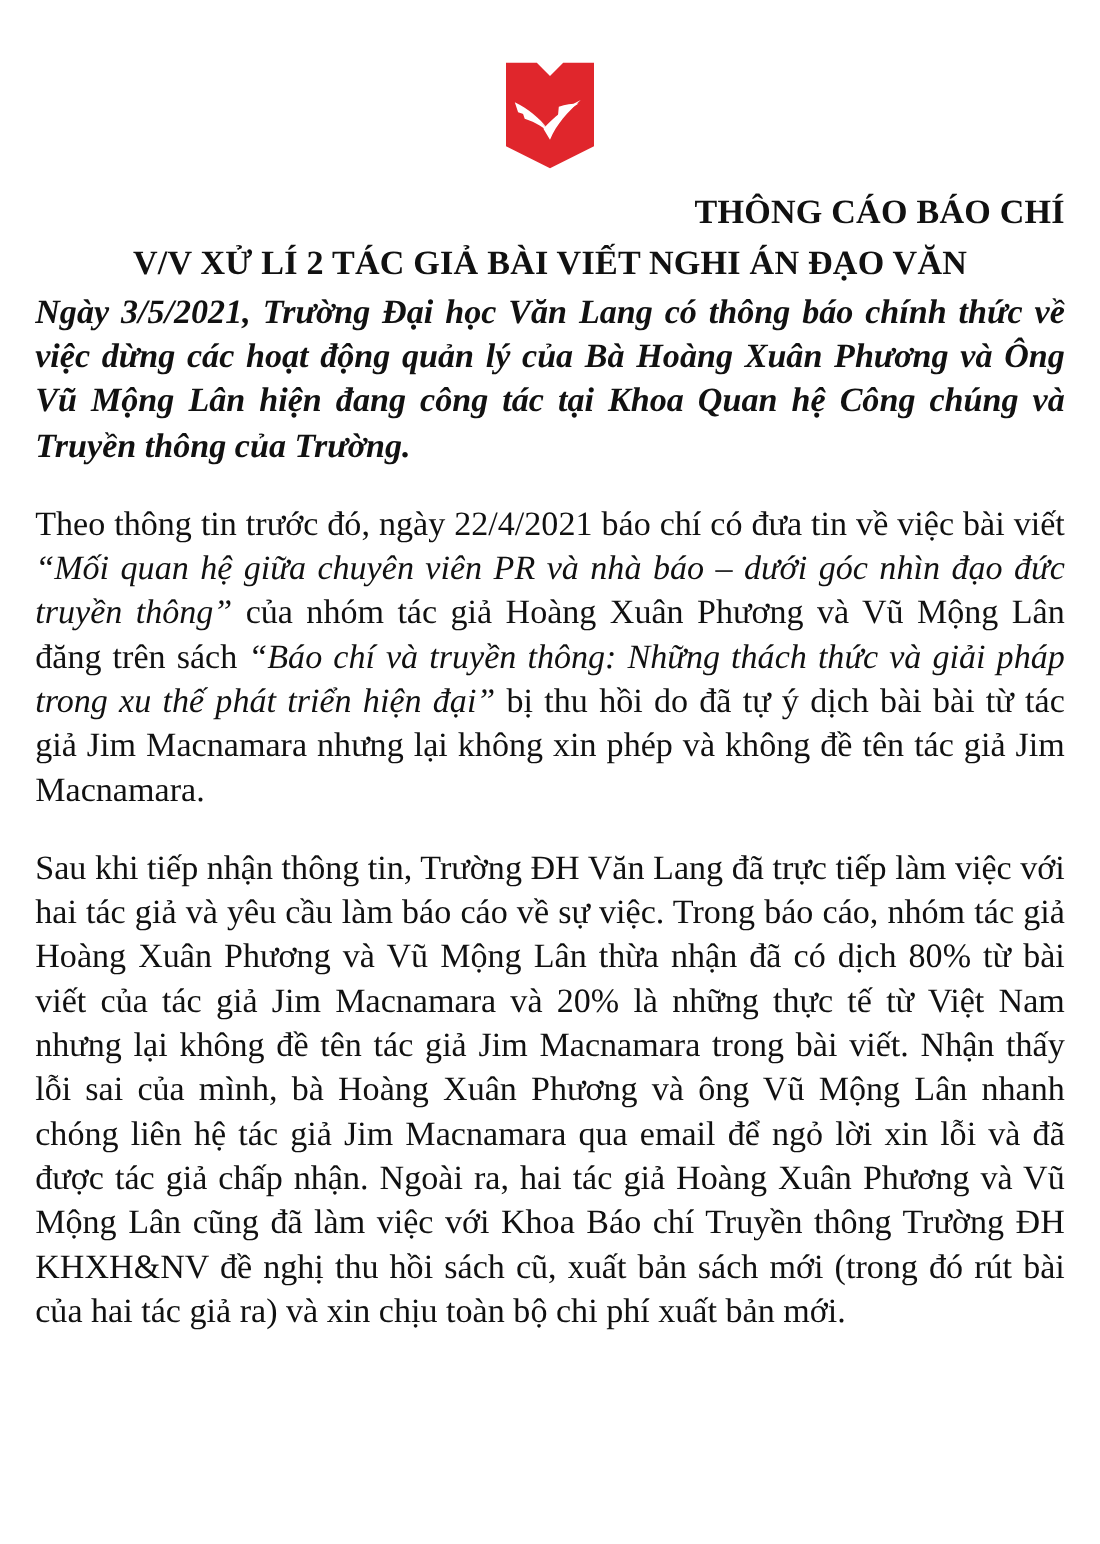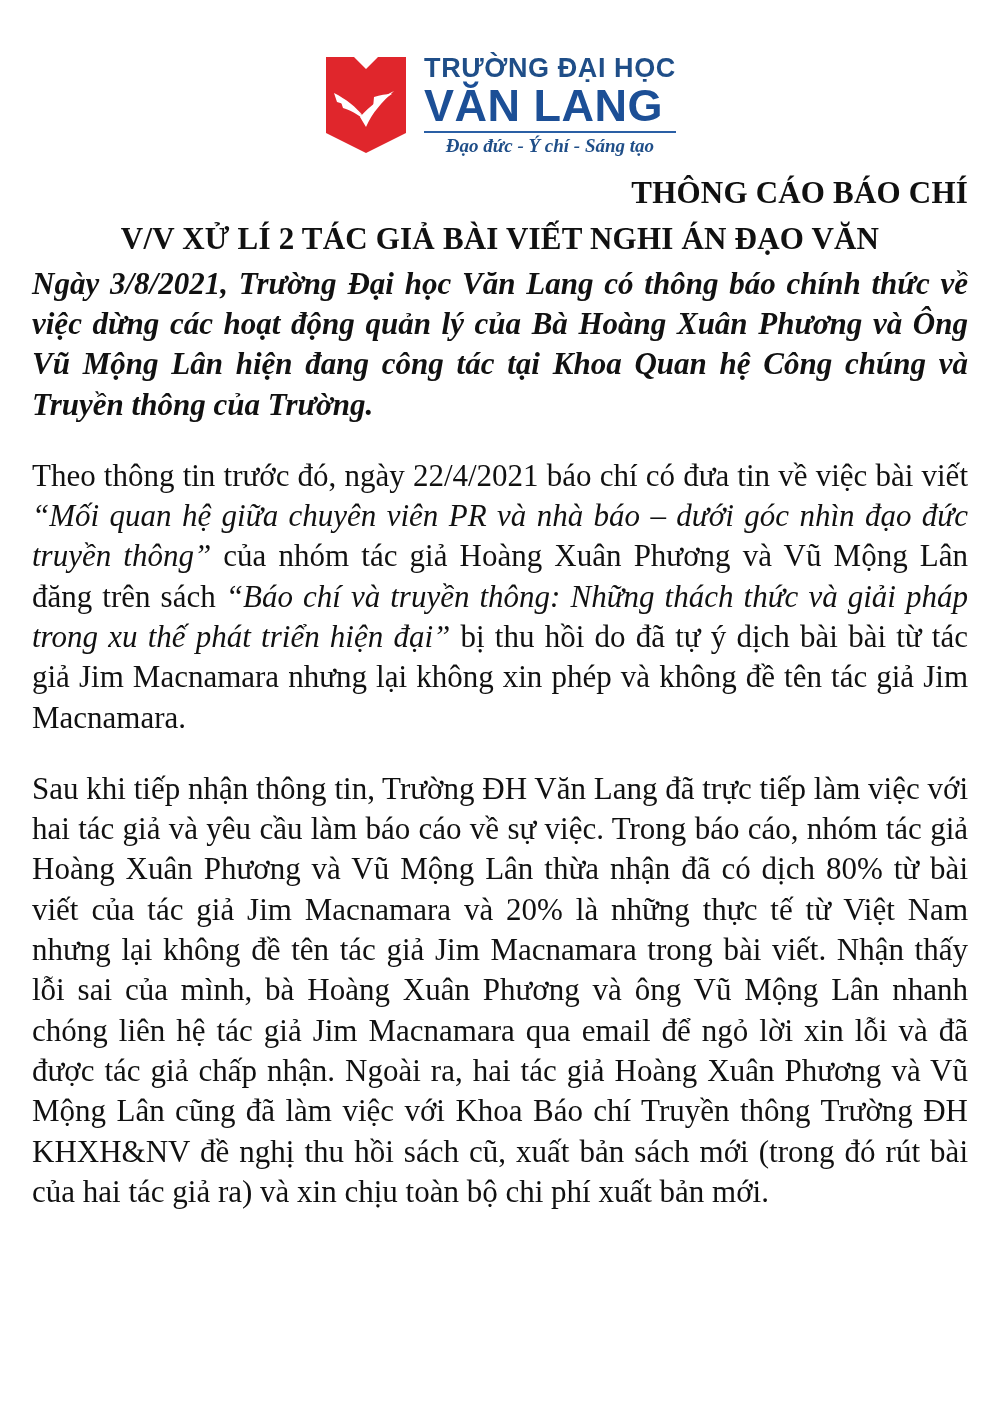--- a/index.html
+++ b/index.html
@@ -130,30 +130,24 @@
     <div class="shield-wrap">
       <svg width="84" height="100" viewBox="0 0 84 100" xmlns="http://www.w3.org/2000/svg">
         <path d="M2 2 L30 2 L42 14 L54 2 L82 2 L82 78 L42 98 L2 78 Z" fill="#e0262c"></path>
         <path d="M10 38 C22 44 32 52 40 62 C34 56 24 50 13 47 Z" fill="#ffffff"></path>
         <path d="M16 44 C28 50 37 58 44 68 C38 62 29 56 19 53 Z" fill="#ffffff"></path>
         <path d="M70 36 C58 47 48 58 42 72 L36 62 C45 52 57 42 70 36 Z" fill="#ffffff"></path>
         <path d="M50 42 C56 40 62 39 68 39 C60 44 54 48 49 53 Z" fill="#ffffff"></path>
       </svg>
     </div>
 
-    <div class="logo-text">
-      <div class="logo-line1">TRƯỜNG ĐẠI HỌC</div>
-      <div class="logo-line2">VĂN LANG</div>
-      <div class="logo-rule"></div>
-      <div class="logo-tagline">Đạo đức - Ý chí - Sáng tạo</div>
-    </div>
   </div>
 
   <div class="doc-title">THÔNG CÁO BÁO CHÍ</div>
   <div class="doc-subtitle">V/V XỬ LÍ 2 TÁC GIẢ BÀI VIẾT NGHI ÁN ĐẠO VĂN</div>
 
-  <p class="lead">Ngày 3/8/2021, Trường Đại học Văn Lang có thông báo chính thức về việc dừng các hoạt động quản lý của Bà Hoàng Xuân Phương và Ông Vũ Mộng Lân hiện đang công tác tại Khoa Quan hệ Công chúng và Truyền thông của Trường.</p>
+  <p class="lead">Ngày 3/5/2021, Trường Đại học Văn Lang có thông báo chính thức về việc dừng các hoạt động quản lý của Bà Hoàng Xuân Phương và Ông Vũ Mộng Lân hiện đang công tác tại Khoa Quan hệ Công chúng và Truyền thông của Trường.</p>
 
   <p class="para"><span>Theo thông tin trước đó, ngày 22/4/2021 báo chí có đưa tin về việc bài viết </span><em>“Mối quan hệ giữa chuyên viên PR và nhà báo – dưới góc nhìn đạo đức truyền thông”</em><span> của nhóm tác giả Hoàng Xuân Phương và Vũ Mộng Lân đăng trên sách </span><em>“Báo chí và truyền thông: Những thách thức và giải pháp trong xu thế phát triển hiện đại”</em><span> bị thu hồi do đã tự ý dịch bài bài từ tác giả Jim Macnamara nhưng lại không xin phép và không đề tên tác giả Jim Macnamara.</span></p>
 
   <p class="para">Sau khi tiếp nhận thông tin, Trường ĐH Văn Lang đã trực tiếp làm việc với hai tác giả và yêu cầu làm báo cáo về sự việc. Trong báo cáo, nhóm tác giả Hoàng Xuân Phương và Vũ Mộng Lân thừa nhận đã có dịch 80% từ bài viết của tác giả Jim Macnamara và 20% là những thực tế từ Việt Nam nhưng lại không đề tên tác giả Jim Macnamara trong bài viết. Nhận thấy lỗi sai của mình, bà Hoàng Xuân Phương và ông Vũ Mộng Lân nhanh chóng liên hệ tác giả Jim Macnamara qua email để ngỏ lời xin lỗi và đã được tác giả chấp nhận. Ngoài ra, hai tác giả Hoàng Xuân Phương và Vũ Mộng Lân cũng đã làm việc với Khoa Báo chí Truyền thông Trường ĐH KHXH&amp;NV đề nghị thu hồi sách cũ, xuất bản sách mới (trong đó rút bài của hai tác giả ra) và xin chịu toàn bộ chi phí xuất bản mới.</p>
 
 </div>
 
 </body></html>

